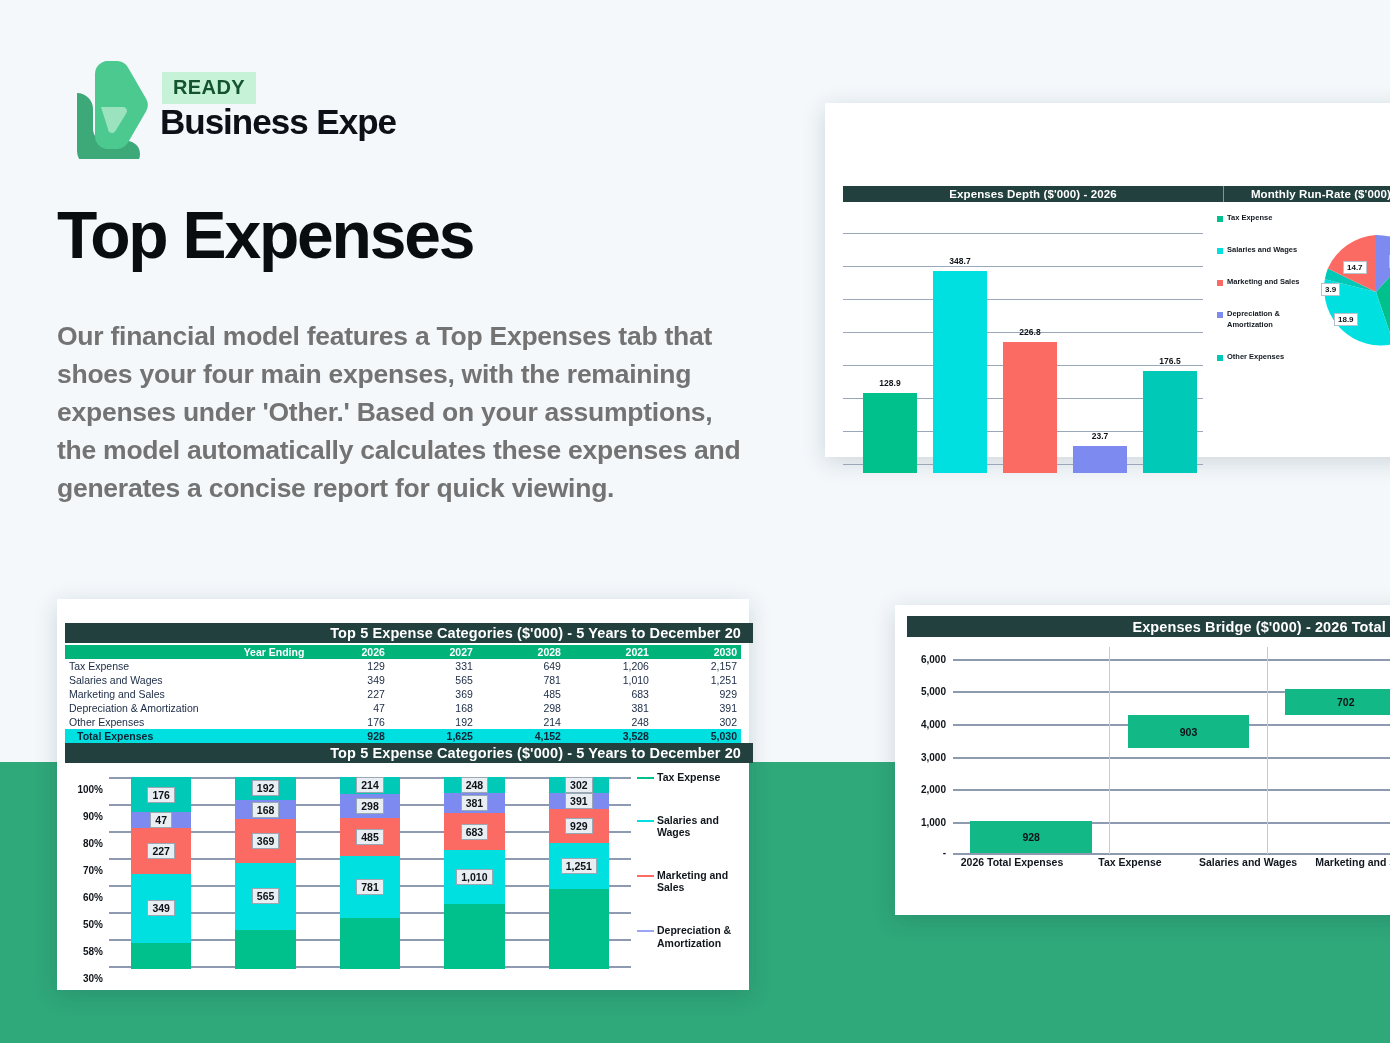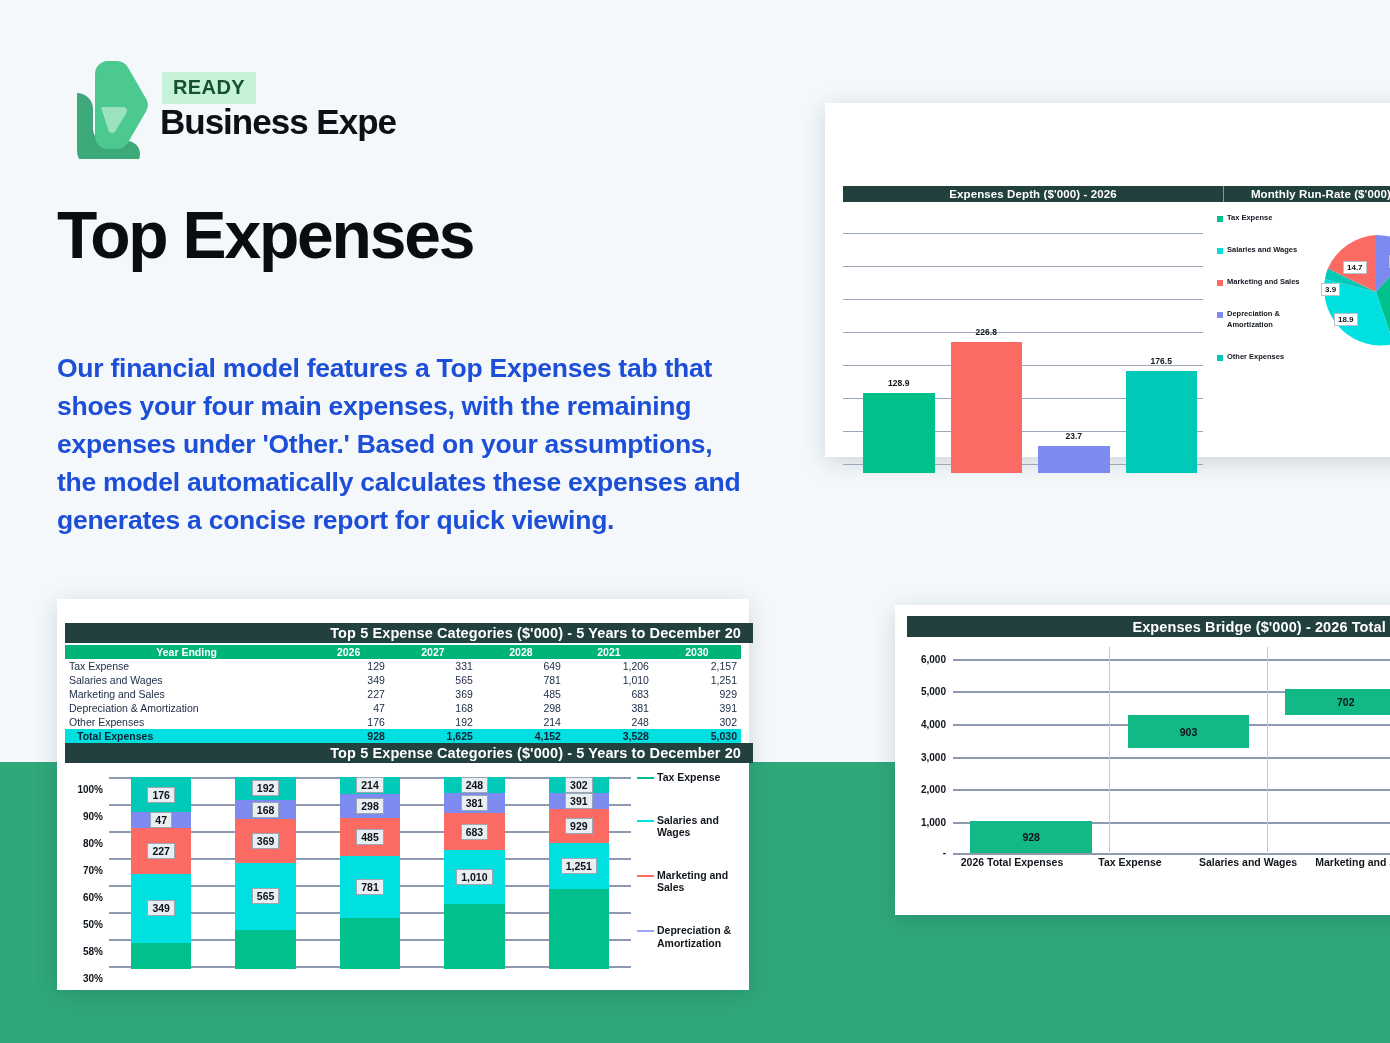--- a/index.html
+++ b/index.html
@@ -29,23 +29,22 @@
     font-family:"Liberation Sans", sans-serif;
   }
   
   .headline{
     position:absolute;left:57px;top:202px;
     font-size:66px;line-height:1.0;font-weight:700;color:#0A0D10;
     letter-spacing:-2.2px;
   }
   .body-copy{
     position:absolute;left:57px;top:318px;width:700px;
-    font-size:26.5px;line-height:1.43;font-weight:600;color:#1d4ed8;
+    font-size:26.5px;line-height:1.43;font-weight:600;color:#737373;
     letter-spacing:-0.25px;
-    margin-top:32px;
   }
 
   
   .panel{position:absolute;background:#FFFFFF;box-shadow:0 5px 22px rgba(20,35,55,.16);}
   .ttlbar{
     background:#22403E;color:#fff;font-weight:700;
     display:flex;align-items:center;justify-content:center;
     font-size:12.5px;letter-spacing:.1px;white-space:nowrap;overflow:hidden;
   }
 
@@ -68,22 +67,22 @@
   .pieWrap{position:absolute;left:492px;top:130px;width:118px;height:118px;}
   .pieLbl{position:absolute;background:#fff;border:1px solid #b9c2cc;font-size:8px;font-weight:700;color:#10151b;padding:1px 3px;}
 
   
   #panelB{left:57px;top:599px;width:692px;height:391px;}
   #panelB .ttlbar.t1{position:absolute;left:8px;top:24px;width:676px;height:20px;padding-right:12px;justify-content:flex-end;font-size:14.5px;}
   #panelB .ttlbar.t2{position:absolute;left:8px;top:144px;width:676px;height:20px;padding-right:12px;justify-content:flex-end;font-size:14.5px;}
   .tbl{position:absolute;left:8px;top:46px;width:676px;border-collapse:collapse;font-size:10.5px;color:#1b2a44;}
   .tbl th,.tbl td{padding:1px 4px;font-weight:400;}
   .tbl thead th{background:#00B378;color:#fff;font-weight:700;font-size:10.5px;}
-  .tbl thead th.lft{text-align:center;}
-  .tbl thead th.rgt{}
+  .tbl thead th.lft{text-align:right;}
+  .tbl thead th.rgt{text-align:right;}
   .tbl td.lft{text-align:left;}
   .tbl td.rgt{text-align:right;}
   .tbl tr.total td{background:#00E0E0;color:#0d2233;font-weight:700;}
   .tbl tr.total td.lft{padding-left:12px;}
   .stackWrap{position:absolute;left:8px;top:170px;width:676px;height:215px;}
   .yaxis{position:absolute;left:0;top:12px;width:40px;height:200px;}
   .yaxis span{position:absolute;right:2px;font-size:10px;font-weight:700;color:#0f141a;transform:translateY(-50%);}
   .plotS{position:absolute;left:44px;top:0;right:110px;height:200px;}
   .plotS .gl{position:absolute;left:0;right:0;height:1.5px;background:#8d9ab0;}
   .cols{position:absolute;inset:0;display:flex;gap:0;}
@@ -150,20 +149,24 @@
         <i style="top:187px"></i>
         <i style="top:220px"></i>
         <i style="top:253px"></i>
     </div>
     <div class="barsA">
       <div class="barA">
         <div class="lab">128.9</div>
         <div class="rect" style="height:80px;background:#00C08B"></div>
       </div>
       <div class="barA">
+        <div class="lab">348.7</div>
+        <div class="rect" style="height:202px;background:#00E0E0"></div>
+      </div>
+      <div class="barA">
         <div class="lab">226.8</div>
         <div class="rect" style="height:131px;background:#FB6B63"></div>
       </div>
       <div class="barA">
         <div class="lab">23.7</div>
         <div class="rect" style="height:27px;background:#7D8BF0"></div>
       </div>
       <div class="barA">
         <div class="lab">176.5</div>
         <div class="rect" style="height:102px;background:#00C9B8"></div>

